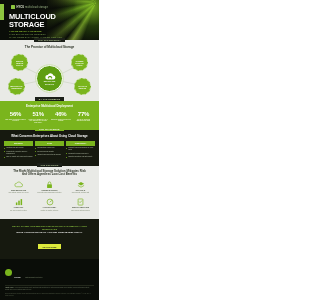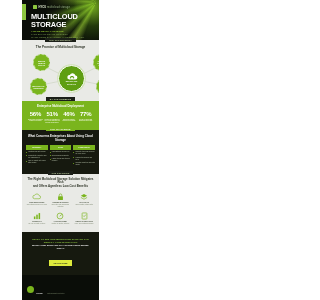--- a/index.html
+++ b/index.html
@@ -2,21 +2,21 @@
 <html><head>
 <meta charset="utf-8">
 <style>
   * { margin:0; padding:0; box-sizing:border-box; }
   html,body { width:99px; height:300px; overflow:hidden; }
   body {
     font-family:"Liberation Sans", sans-serif;
     background:#ffffff;
     -webkit-font-smoothing:none;
   }
-  .page { width:99px; height:300px; position:relative; overflow:hidden;padding-left:22px; }
+  .page { width:99px; height:300px; position:relative; overflow:hidden; }
 
   
   .hero {
     position:relative; height:40px; background:#0a0d08; overflow:hidden;
   }
   .hero-rays {
     position:absolute; right:-6px; top:-10px; width:58px; height:56px;
     background:
       radial-gradient(circle at 78% 30%, rgba(150,220,40,.75) 0%, rgba(90,160,20,.30) 32%, rgba(10,20,5,0) 62%),
       conic-gradient(from 200deg at 85% 22%,

